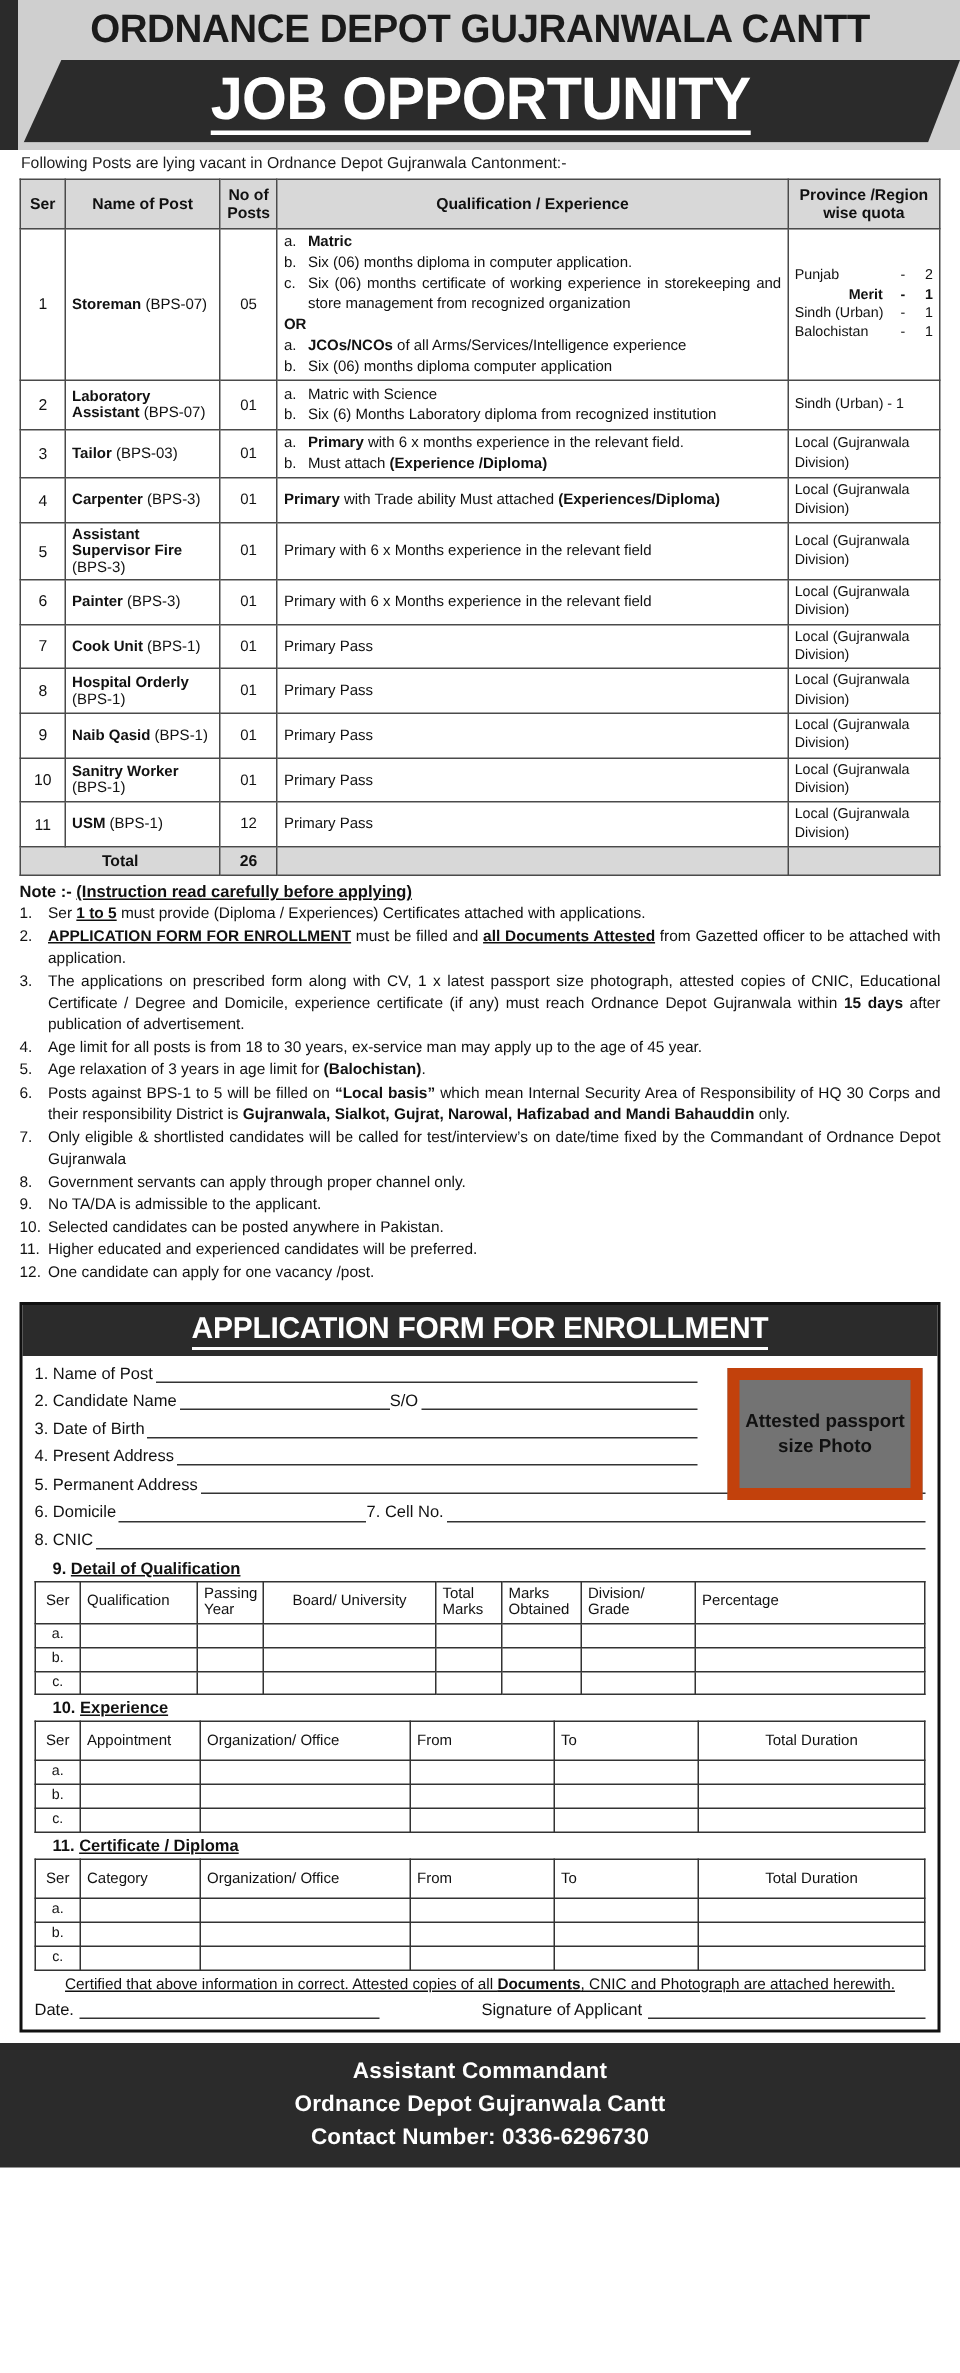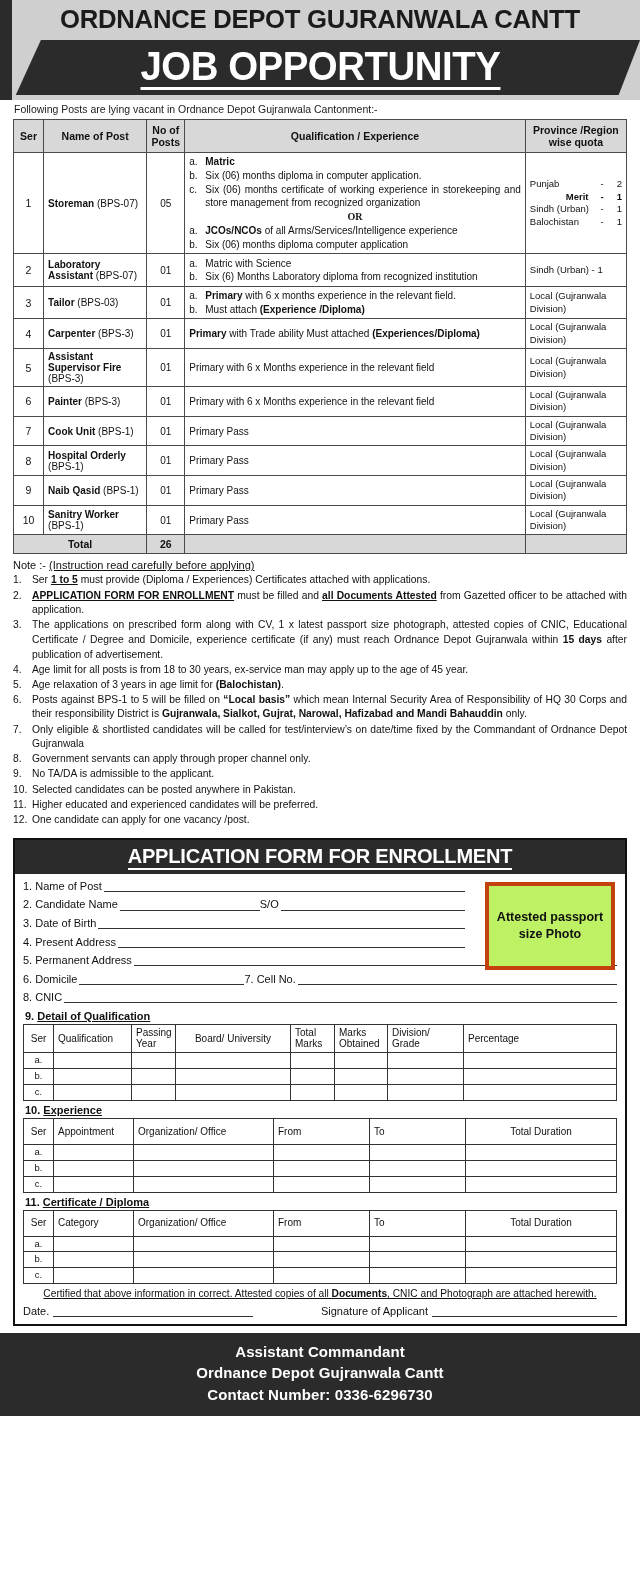--- a/index.html
+++ b/index.html
@@ -104,42 +104,42 @@
   }
   ul.qual li {
     display: flex;
     line-height: 1.32;
     padding: 0.3px 0;
   }
   ul.qual li .mk {
     width: 16px; flex: 0 0 16px;
   }
   ul.qual li .tx { flex: 1; text-align: justify; }
-  .or-line { text-align: center; font-weight: bold; line-height: 1.4; font-family: Liberation Serif, serif; }
+  .or-line { text-align: left; font-weight: bold; line-height: 1.4; }
   .plain-qual { line-height: 1.3; }
 
   .quota-row { display: flex; line-height: 1.3; }
   .quota-row .qn { flex: 1; }
   .quota-row .qd { width: 12px; text-align: center; }
   .quota-row .qv { width: 14px; text-align: right; }
   .quota-b { font-weight: bold; margin-left: 36px; }
   .quota-single { line-height: 1.3; }
 
   tr.total-row td {
     background: #d8d8d8;
     font-weight: bold;
     text-align: center;
     font-size: 10.5px;
     padding: 3px 2px;
   }
 
   
   .notes { padding: 5px 13px 4px 13px; }
   .notes-head {
-    font-size: 11px; font-weight: normal; margin-bottom: 2px;
+    font-size: 11px; font-weight: bold; margin-bottom: 2px;
   }
   .notes-head u { text-decoration: underline; }
   ol.notes-list { list-style: none; margin: 0; padding: 0; }
   ol.notes-list li {
     display: flex;
     font-size: 10.3px;
     line-height: 1.42;
     margin-bottom: 0.5px;
   }
   ol.notes-list li .num { width: 19px; flex: 0 0 19px; }
@@ -164,22 +164,22 @@
     border-bottom: 2px solid #fff;
     padding-bottom: 1px;
     letter-spacing: -0.2px;
   }
   .form-body { padding: 6px 8px 7px 8px; position: relative; }
 
   .photo-box {
     position: absolute;
     right: 10px; top: 8px;
     width: 130px; height: 88px;
-    border: 4px solid #c2410c;
-    background: #bef264;
+    border: 8px solid #c2410c;
+    background: #737373;
     display: flex; align-items: center; justify-content: center;
     text-align: center;
     font-size: 12.5px; font-weight: bold; line-height: 1.35;
     color: #111;
   }
 
   .fline {
     display: flex;
     align-items: flex-end;
     font-size: 11px;
@@ -191,21 +191,21 @@
     flex: 1;
     border-bottom: 1px solid #333;
     height: 10px;
   }
   .fline .rule.short { flex: 0 0 140px; }
   .fline .rule.r6 { flex: 0 0 165px; }
   .narrow { padding-right: 152px; }
 
   .sec-head {
     font-size: 11px; font-weight: bold;
-    margin: 2px 0 2px 2px;
+    margin: 2px 0 2px 12px;
   }
   .sec-head u { text-decoration: underline; }
 
   table.form-tbl {
     width: 100%;
     border-collapse: collapse;
     table-layout: fixed;
     font-size: 10px;
     margin-bottom: 3px;
   }
@@ -467,20 +467,31 @@
             <td class="c-ser">10</td>
             <td class="c-name"><span class="post-name">Sanitry Worker</span> <span class="post-bps">(BPS-1)</span></td>
             <td class="c-posts">01</td>
             <td class="c-qual">
               <div class="plain-qual">Primary Pass</div>
             </td>
             <td class="c-prov">
               <div class="quota-single">Local (Gujranwala Division)</div>
             </td>
           </tr>
+          <tr>
+            <td class="c-ser">11</td>
+            <td class="c-name"><span class="post-name">USM</span> <span class="post-bps">(BPS-1)</span></td>
+            <td class="c-posts">12</td>
+            <td class="c-qual">
+              <div class="plain-qual">Primary Pass</div>
+            </td>
+            <td class="c-prov">
+              <div class="quota-single">Local (Gujranwala Division)</div>
+            </td>
+          </tr>
           <tr class="total-row">
             <td colspan="2">Total</td>
             <td>26</td>
             <td></td>
             <td></td>
           </tr>
         </tbody>
     </table>
   </div>
 

